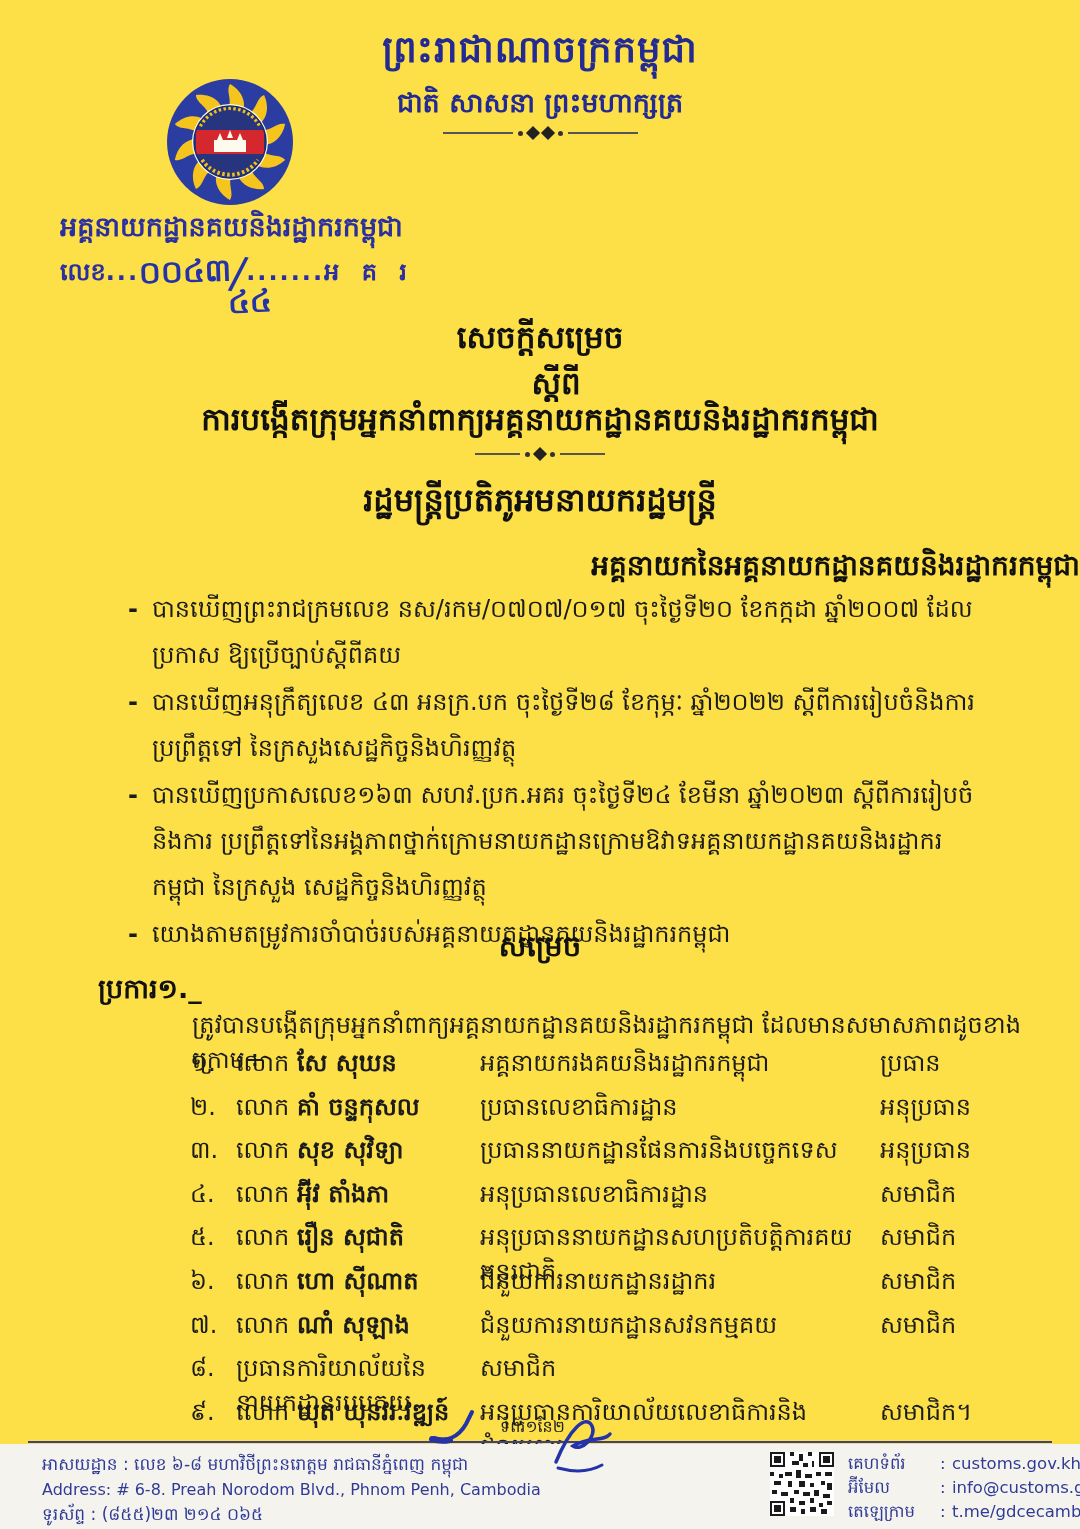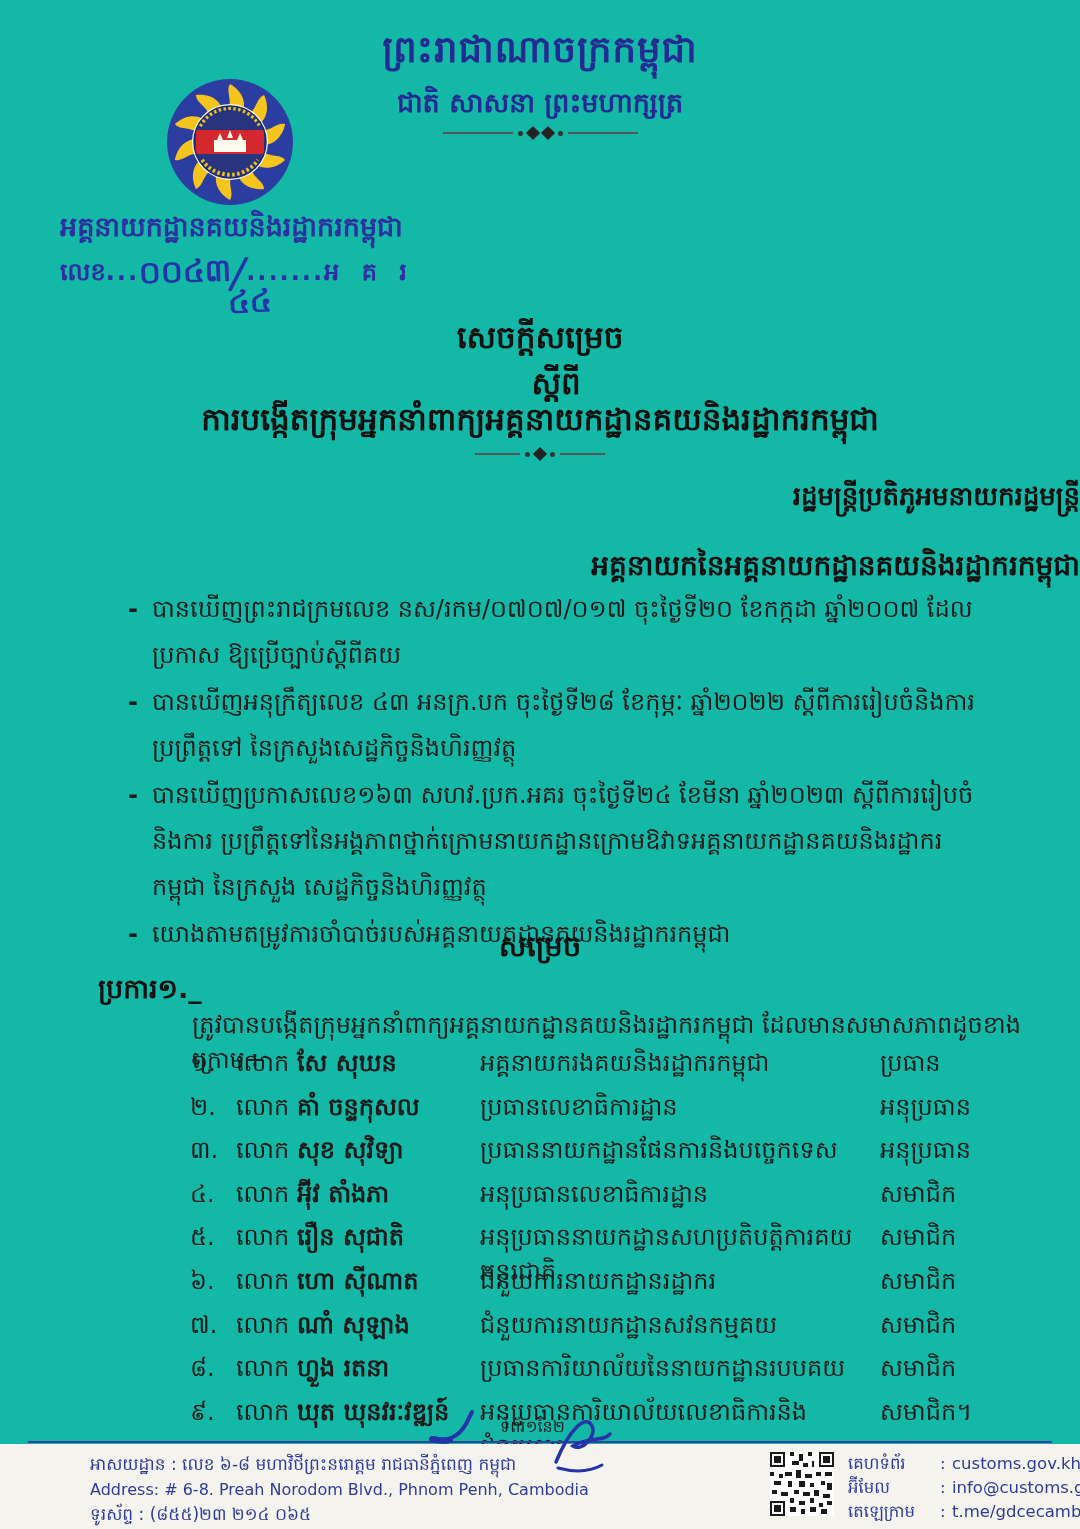--- a/index.html
+++ b/index.html
@@ -1,18 +1,18 @@
 <!DOCTYPE html>
 <html><head>
 <meta charset="utf-8">
 <style>
   html,body{margin:0;padding:0;background:#e8e8e8;}
   .page{
     position:relative; width:1080px; height:1529px; margin:0 auto;
-    background:#14b8a6; overflow:hidden;
+    background:#fde047; overflow:hidden;
     font-family:"DejaVu Sans","Liberation Sans",sans-serif;
     color:#1b1b1b;
   }
   
   .kingdom{position:absolute; top:26px; left:0; width:100%; text-align:center;
     font-size:37px; font-weight:bold; color:#232a92; letter-spacing:1px;}
   .motto{position:absolute; top:86px; left:0; width:100%; text-align:center;
     font-size:27px; font-weight:bold; color:#232a92;}
   .orn{position:absolute; display:flex; align-items:center; justify-content:center; gap:5px;}
   .orn .ln{height:2px; background:#555; width:70px;}
@@ -28,40 +28,40 @@
   .numline{position:absolute; left:60px; top:250px; color:#2b2fa0; font-size:24px; font-weight:bold; width:420px;}
   .numline .dots{letter-spacing:2px; font-weight:bold;}
   .hand{font-size:31px; color:#2533a8; font-weight:bold; display:inline-block; transform:rotate(-2deg); position:relative; top:2px;}
   .slash{display:inline-block; font-size:44px; line-height:20px; color:#2533a8; transform:rotate(10deg); position:relative; top:8px; font-weight:normal;}
   .hand2{position:absolute; left:168px; top:32px; font-size:31px; color:#2533a8; font-weight:bold; transform:rotate(-3deg);}
   .suffix{letter-spacing:7px;}
   
   .t1{position:absolute; top:318px; left:0; width:100%; text-align:center; font-size:31px; font-weight:bold; color:#111;}
   .t2{position:absolute; top:364px; left:16px; width:100%; text-align:center; font-size:31px; font-weight:bold; color:#111;}
   .t3{position:absolute; top:400px; left:0; width:100%; text-align:center; font-size:31px; font-weight:bold; color:#111;}
-  .iss1{position:absolute; top:480px; left:0; width:100%; text-align:right; font-size:26px; font-weight:bold; color:#111;}
+  .iss1{position:absolute; top:480px; left:0; width:100%; text-align:center; font-size:32px; font-weight:bold; color:#111;}
   .iss2{position:absolute; top:548px; left:0; width:100%; text-align:right; font-size:28px; font-weight:bold; color:#111;}
   
   .bullets{position:absolute; top:586px; left:128px; width:866px;}
   .bullet{display:flex; gap:14px; font-size:24px; line-height:46px; margin-bottom:1px;}
   .bullet .dash{flex:0 0 10px; font-weight:bold;}
   
   .decide{position:absolute; top:928px; left:0; width:100%; text-align:center; font-size:29px; font-weight:bold; color:#111;}
   .article{position:absolute; top:972px; left:98px; font-size:27px; font-weight:bold; color:#111;}
   .intro{position:absolute; top:1010px; left:192px; width:870px; font-size:24px;}
   
   .members{position:absolute; top:1048px; left:190px; width:830px;}
   .mrow{display:grid; grid-template-columns:46px 244px 400px 1fr; align-items:baseline; height:43.6px; font-size:24px;}
   .mname b{font-weight:bold;}
   
   .footer-bg{position:absolute; left:0; top:1444px; width:1080px; height:85px; background:#f4f3ee;}
   .footer-line{position:absolute; left:28px; top:1441px; width:1024px; height:2px; background:#3a3f9b;}
   .page-ind{position:absolute; left:500px; top:1416px; font-size:16px; color:#222;}
   .sig{position:absolute; left:410px; top:1398px; width:260px; height:80px;}
-  .f-left{position:absolute; left:42px; top:1452px; color:#2f3b96; font-size:17px; line-height:25px;margin-left:48px;}
+  .f-left{position:absolute; left:42px; top:1452px; color:#2f3b96; font-size:17px; line-height:25px;}
   .f-left .en{font-size:16px;}
   .qr{position:absolute; left:770px; top:1452px; width:64px; height:64px;}
   .f-right{position:absolute; left:848px; top:1452px; color:#2f3b96; font-size:16.5px; line-height:24px;}
   .f-right .row{display:grid; grid-template-columns:92px 12px auto;}
 </style>
 </head>
 <body>
 
 <div class="page">
 
@@ -206,21 +206,20 @@
       <span>សមាជិក</span>
     </div>
     <div class="mrow">
       <span>៧.</span>
       <span class="mname"><span>លោក</span> <b>ណាំ សុឡាង</b></span>
       <span>ជំនួយការនាយកដ្ឋានសវនកម្មគយ</span>
       <span>សមាជិក</span>
     </div>
     <div class="mrow">
       <span>៨.</span>
-      <span class="mname"><span>លោក</span> <b>ហ្លួង រតនា</b></span>
       <span>ប្រធានការិយាល័យនៃនាយកដ្ឋានរបបគយ</span>
       <span>សមាជិក</span>
     </div>
     <div class="mrow">
       <span>៩.</span>
       <span class="mname"><span>លោក</span> <b>ឃុត ឃុនវរៈវឌ្ឍន៍</b></span>
       <span>អនុប្រធានការិយាល័យលេខាធិការនិងជំនួយការ</span>
       <span>សមាជិក។</span>
     </div>
   </div>

